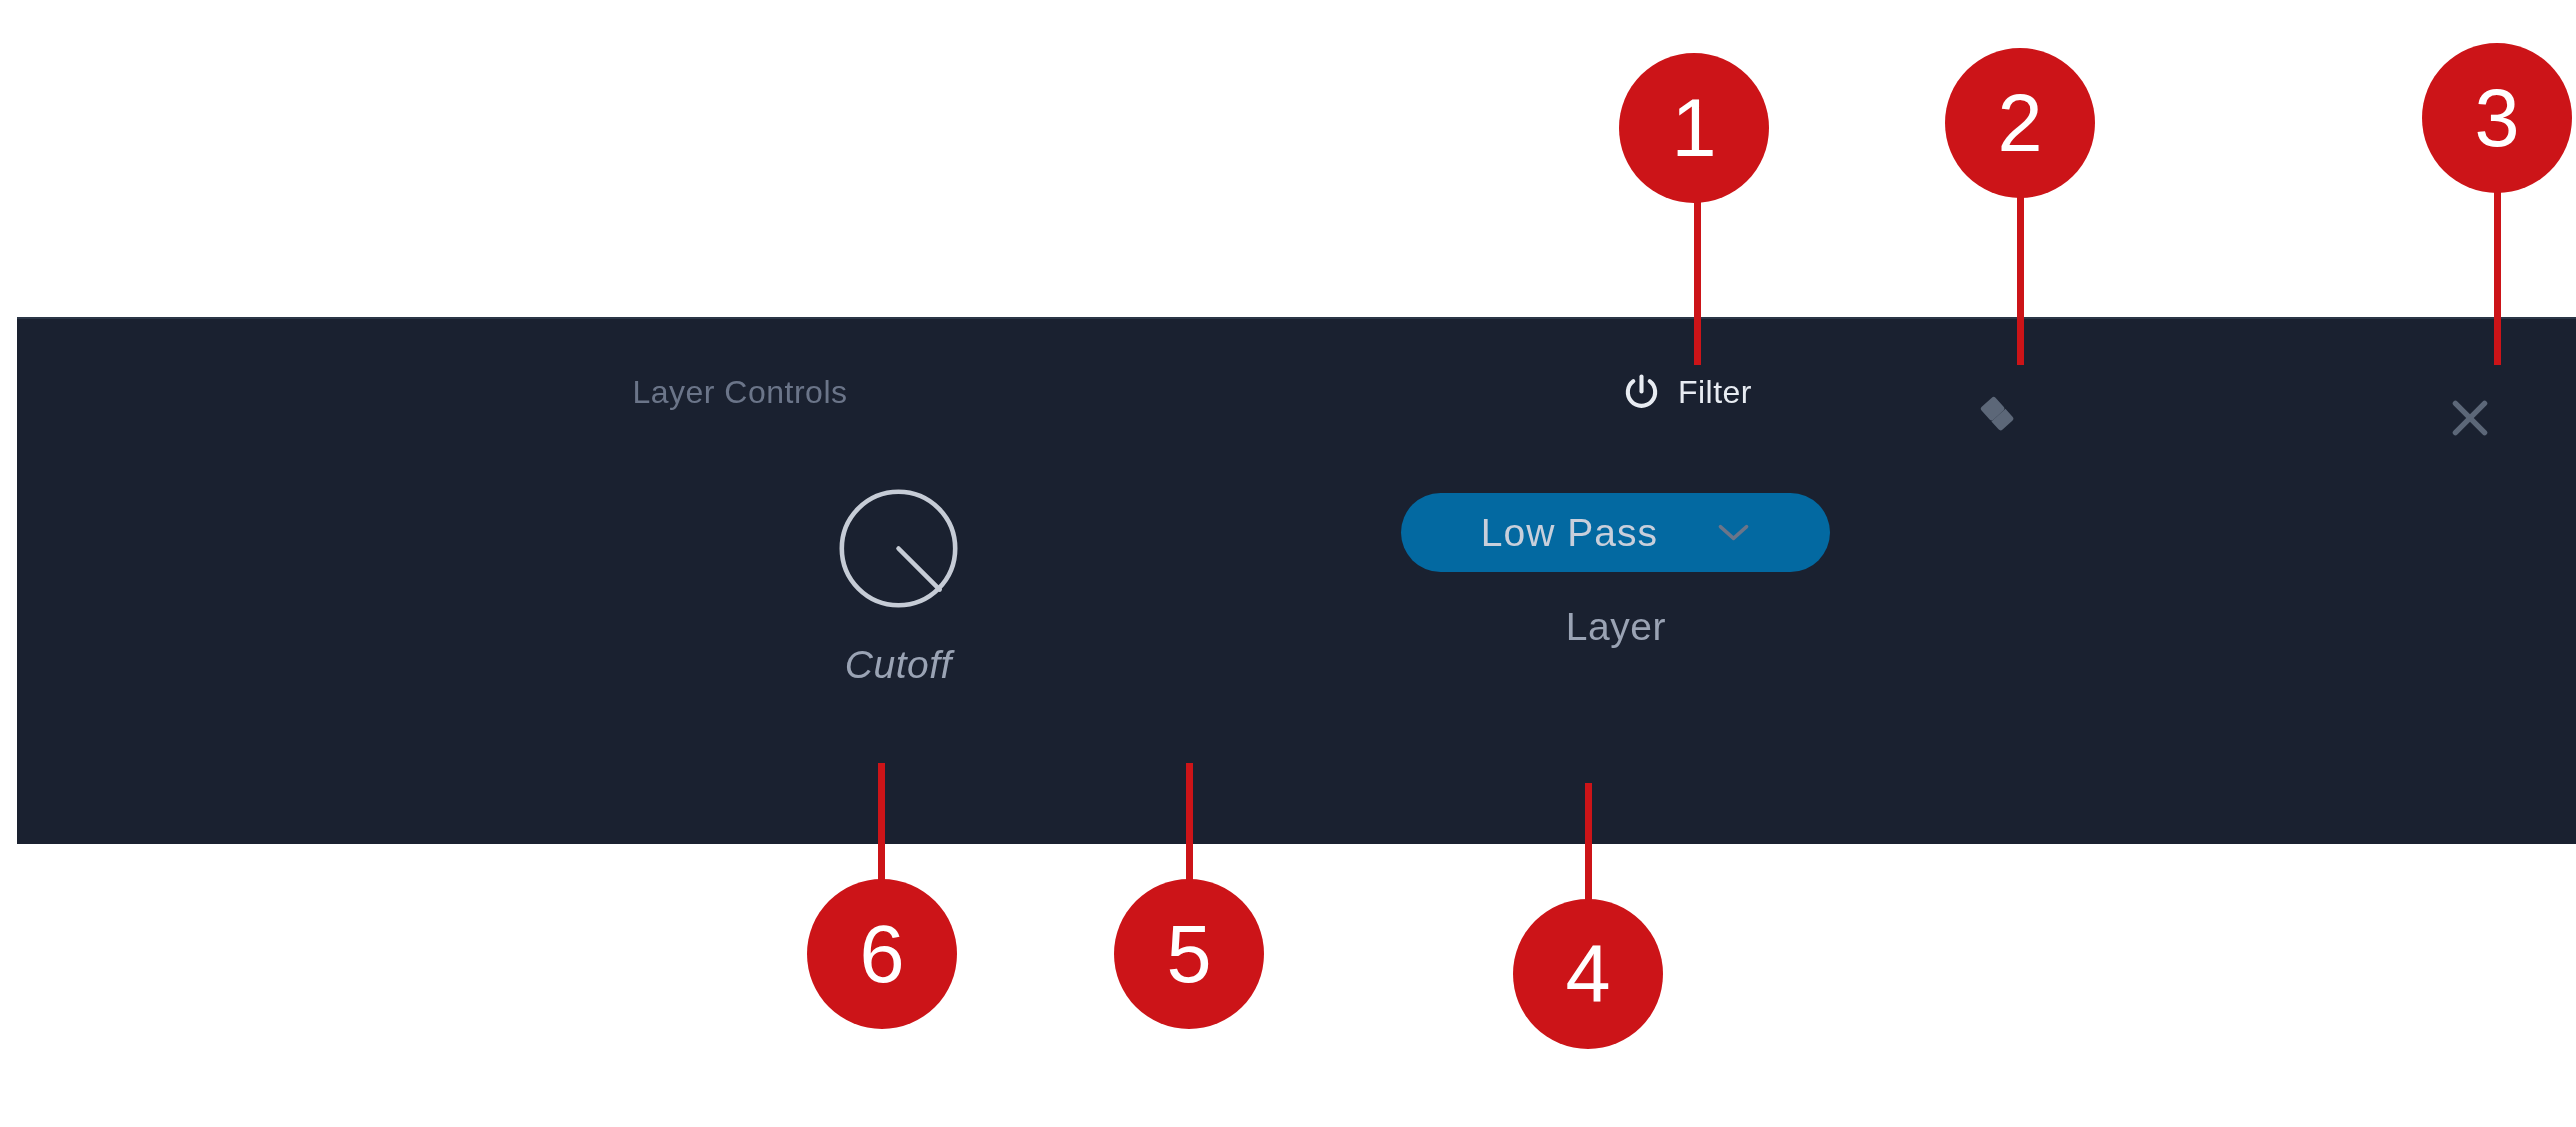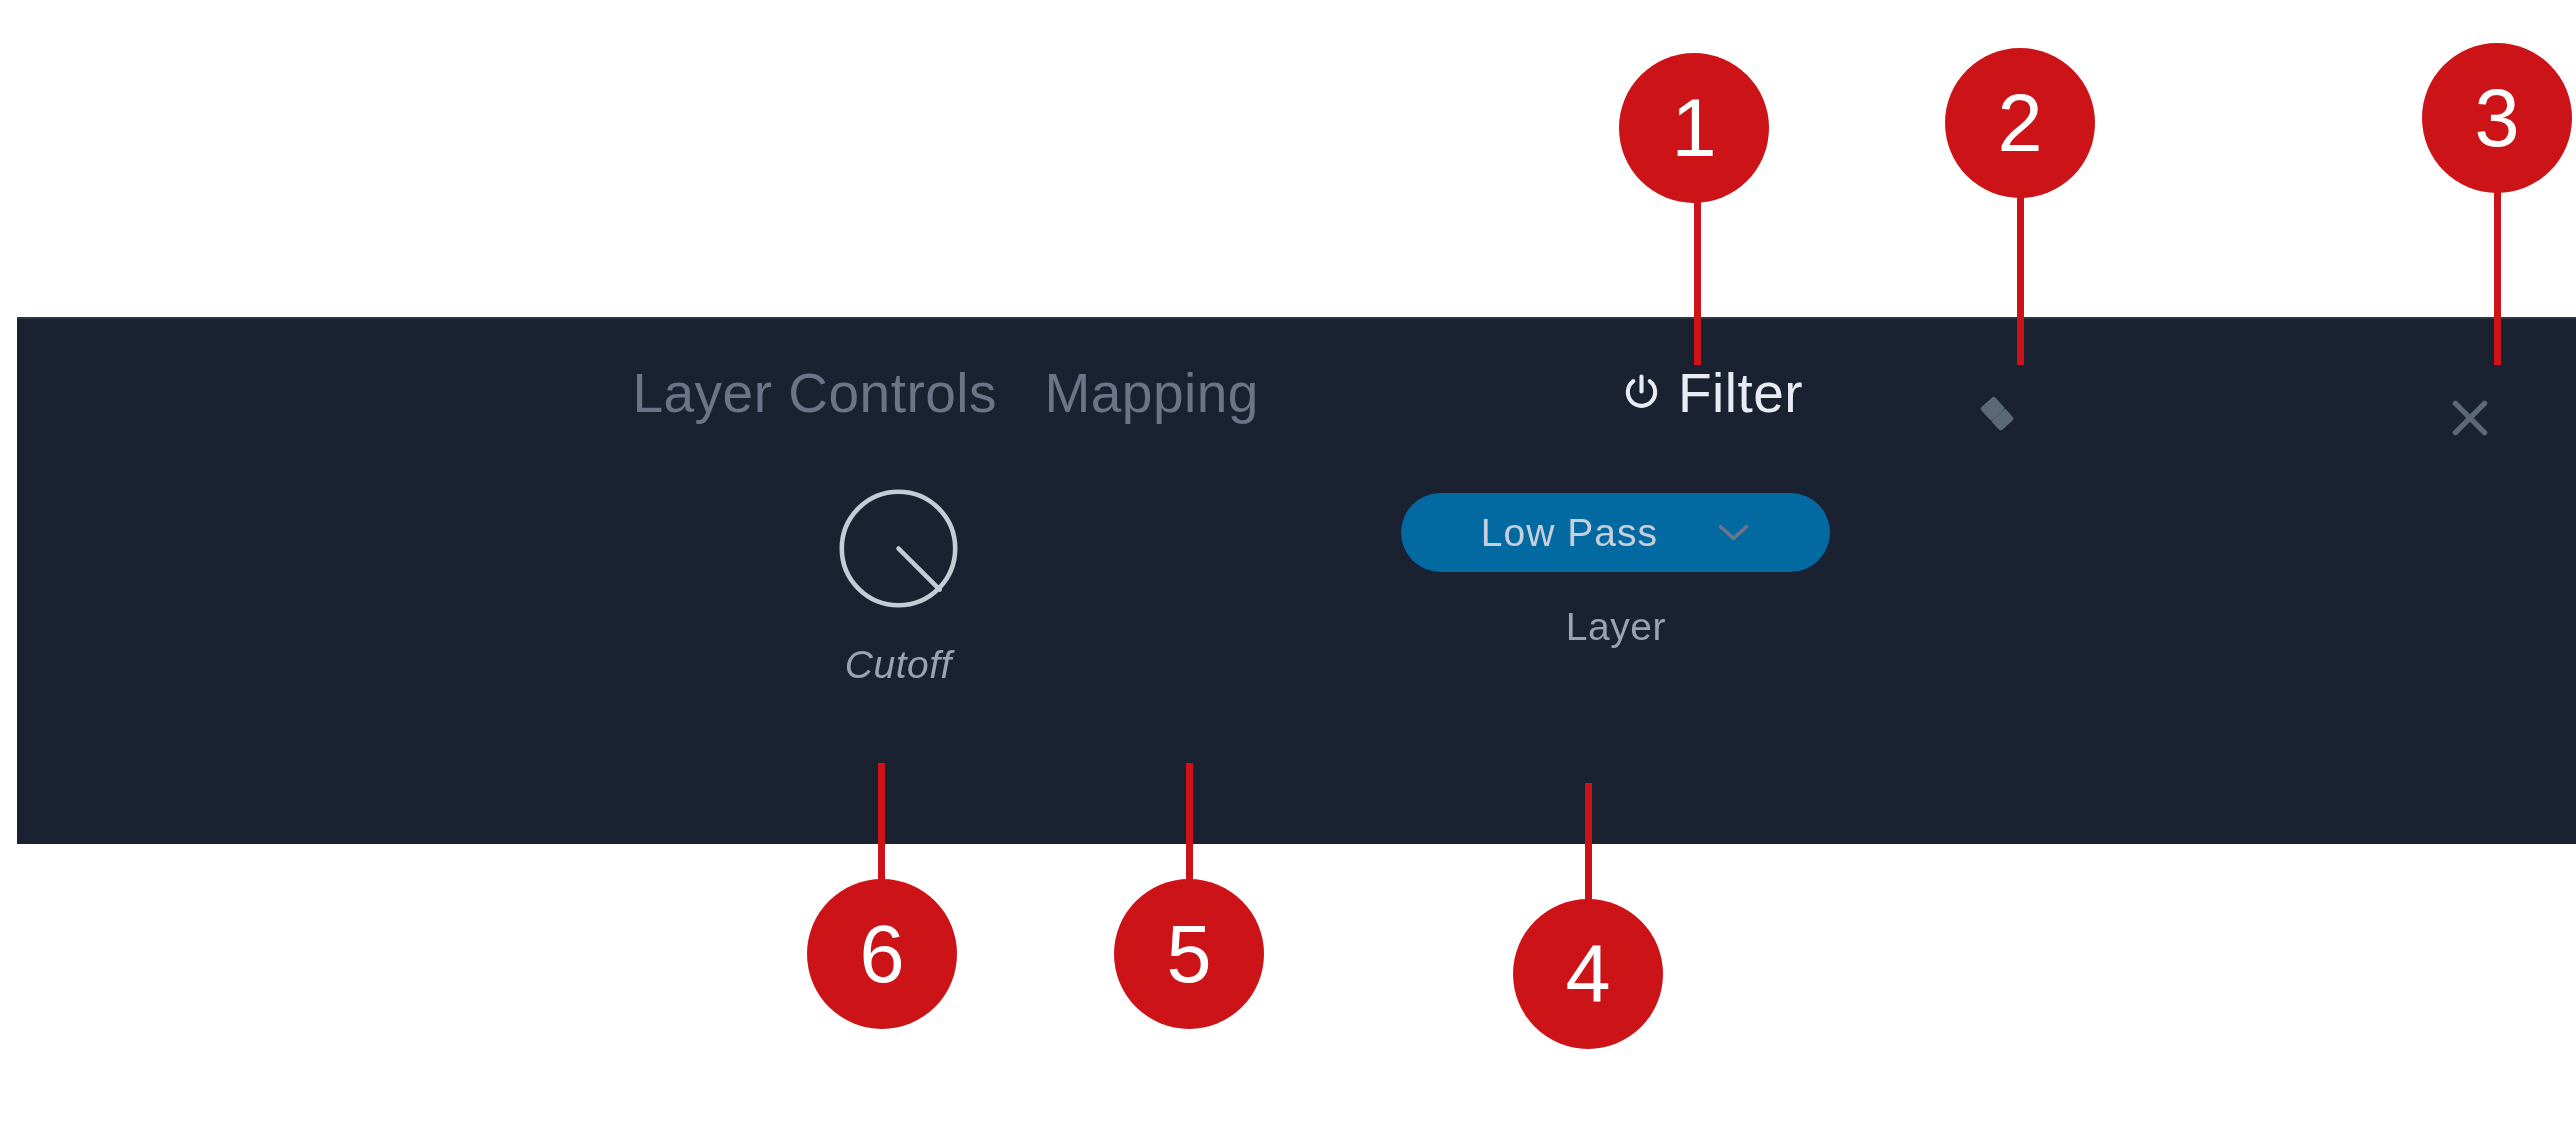--- a/index.html
+++ b/index.html
@@ -39,21 +39,21 @@
   .tab {
     position: absolute;
     display: flex;
     align-items: center;
     gap: 15.5px;
     height: 93px;
     white-space: nowrap;
     cursor: pointer;
   }
   .tab-label {
-    font-size: 55px;
+    font-size: 32px;
     letter-spacing: 0.5px;
     color: #6b7589;
   }
   .tab.active .tab-label {
     color: #e8ecf2;
   }
   .power-icon {
     width: 41px;
     height: 41px;
     display: block;
@@ -159,23 +159,20 @@
 <body>
 
 <div id="panel">
 
   <div id="tabbar">
 
     <div class="tab" id="tab-layer-controls" style="left:615px;">
       <span class="tab-label">Layer Controls</span>
     </div>
 
-    <div class="tab" id="tab-mapping" style="left:1027px;">
-      <span class="tab-label">Mapping</span>
-    </div>
 
 
     <div class="tab active" id="tab-filter" style="left:1604px;">
       <span>
         <svg class="power-icon" viewBox="0 0 24 24" fill="none" stroke="#e8ecf2" stroke-width="2.4" stroke-linecap="round">
           <path d="M7.2 5.4a8 8 0 1 0 9.6 0"></path>
           <line x1="12" y1="2.6" x2="12" y2="11.4"></line>
         </svg>
       </span>
       <span class="tab-label">Filter</span>

